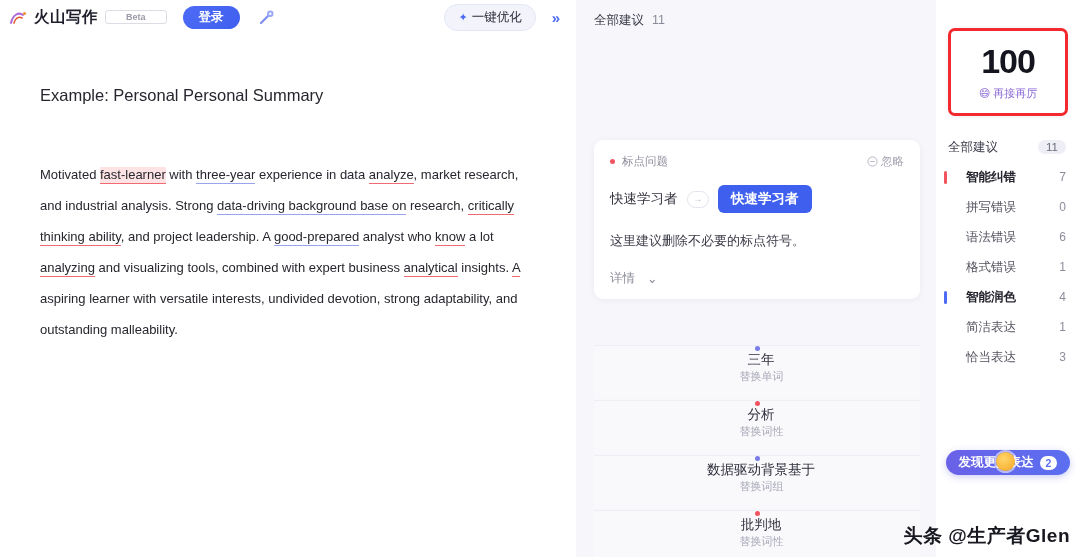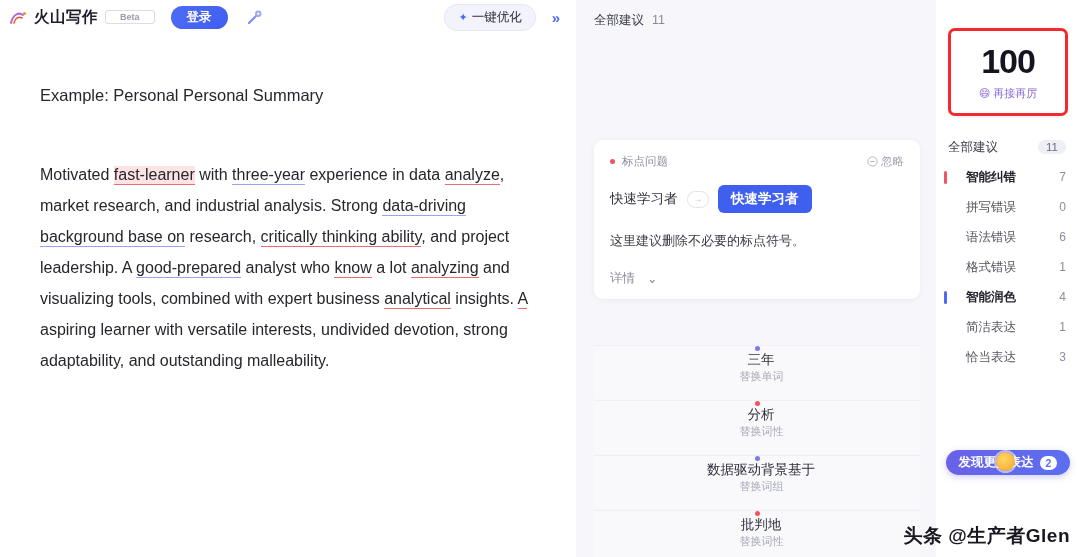--- a/index.html
+++ b/index.html
@@ -25,21 +25,21 @@
     width: 21px; height: 21px; position: relative; flex: 0 0 21px;
   }
   .logo-mark svg { display: block; }
   .brand-name {
     font-size: 15.5px; font-weight: 700; color: #1d1d2b;
     letter-spacing: .5px;
   }
   .beta-tag {
     font-size: 9px; color: #9a9aa8; font-weight: 600;
     border: 1px solid #dcdce4; border-radius: 3px;
-    padding: 0px 14px; line-height: 12px; margin-left: 2px;
+    padding: 0px 20px; line-height: 12px; margin-left: 2px;
   }
   .login-btn {
     margin-left: 8px;
     background: linear-gradient(135deg,#4d6bf5,#3f5fef);
     color: #fff; font-size: 12.5px; font-weight: 600;
     border-radius: 13px; padding: 4px 16px; line-height: 15px;
     cursor: pointer;
   }
   .wand-btn {
     width: 26px; height: 26px; margin-left: 6px;
@@ -59,21 +59,21 @@
   .collapse-btn {
     color: #4d6bf5; font-size: 15px; font-weight: 700;
     cursor: pointer; padding: 2px 6px; line-height: 1;
   }
 
   .doc {
     padding: 46px 40px 0 40px;
     font-size: 16.5px; color: #26262e; line-height: 31px;
   }
   .doc-title { margin-bottom: 48px; font-size: 16.5px; color: #26262e; }
-  .doc-body { font-size: 16px; }
+  .doc-body { font-size: 13px; }
   .u-red {
     border-bottom: 1.6px solid #f06a74;
     padding-bottom: 1px;
   }
   .u-red-hl {
     border-bottom: 1.6px solid #f06a74;
     background: #fde3e4; padding-bottom: 1px;
   }
   .u-purple {
     border-bottom: 1.6px solid #9aa3ee;

